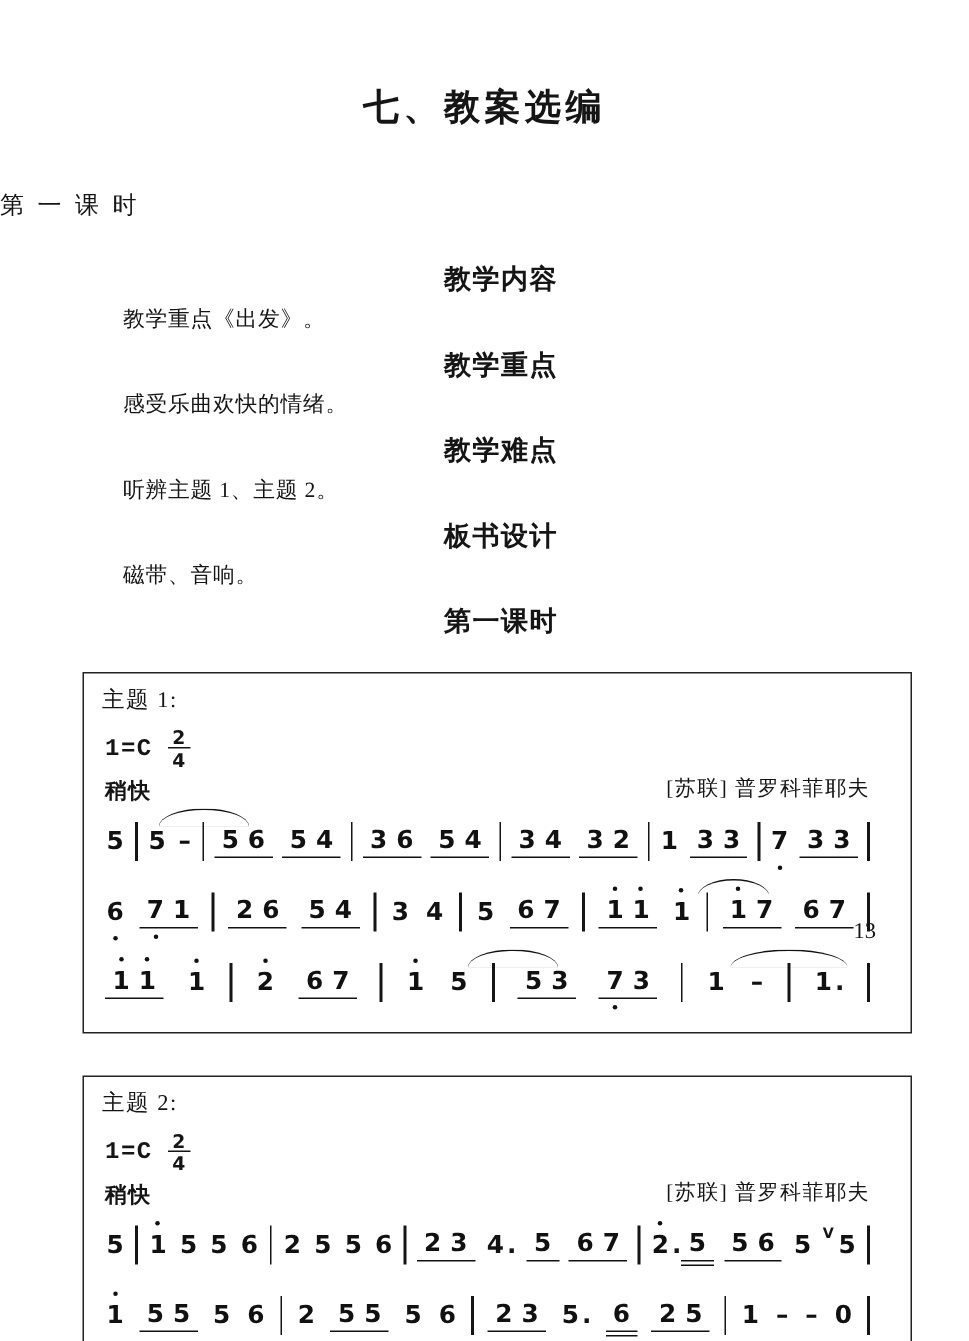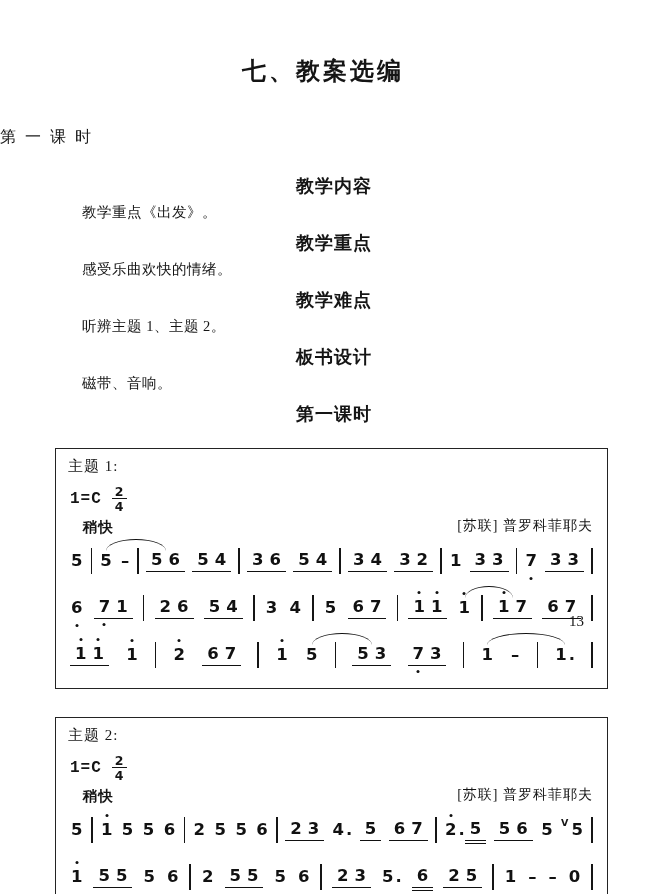--- a/index.html
+++ b/index.html
@@ -31,21 +31,21 @@
   .sections p{
     margin:0 0 5px 0;
     font-size:14.5px;letter-spacing:.5px;
   }
 
   .box{
     box-sizing:border-box;
     margin:22px 0 0 55px;
     width:553px;
     border:1.6px solid #232323;
-    padding:8px 12px 10px 12px;
+    padding:8px 25px 10px 12px;
     background:#fff;
   }
   .box + .box{margin-top:28px;}
   .theme-label{font-size:15px;letter-spacing:1px;}
   .keyrow{
     display:flex;justify-content:space-between;align-items:flex-end;
     margin-top:8px;padding:0 2px;
   }
   .keyline{display:flex;align-items:center;}
   .key{
@@ -53,21 +53,21 @@
     font-weight:bold;font-size:16px;letter-spacing:1px;
   }
   .meter{
     display:inline-flex;flex-direction:column;align-items:center;
     margin-left:10px;
     font-family:"DejaVu Sans",sans-serif;font-weight:bold;
     font-size:12.5px;line-height:13px;
   }
   .meter .num{border-bottom:1.5px solid #151515;padding:0 3px 0 3px;}
   .meter .den{padding-top:1px;}
-  .tempo{font-size:14.5px;font-weight:bold;margin-top:5px;letter-spacing:1px;text-align:center;}
+  .tempo{font-size:14.5px;font-weight:bold;margin-top:5px;letter-spacing:1px;}
   .composer{font-size:14px;letter-spacing:1px;padding-bottom:2px;margin-top:33px;}
 
   
   .mline{
     position:relative;
     display:flex;justify-content:space-between;align-items:center;
     height:47px;padding:0 2px;
   }
   .tok{display:flex;align-items:center;}
   .bar{width:1.6px;height:26px;background:#151515;}

